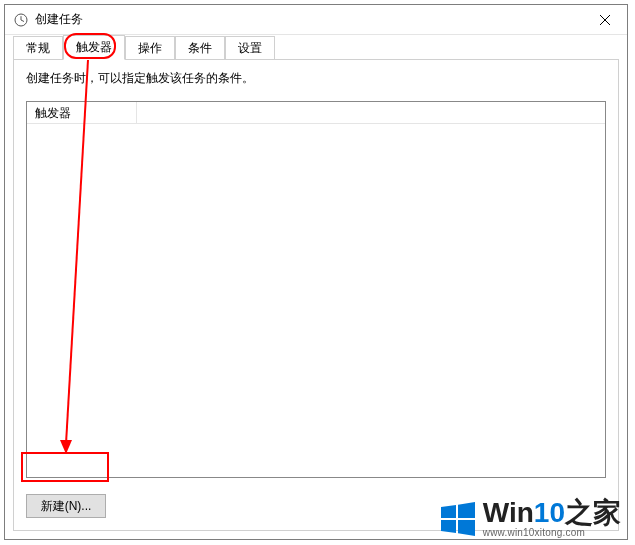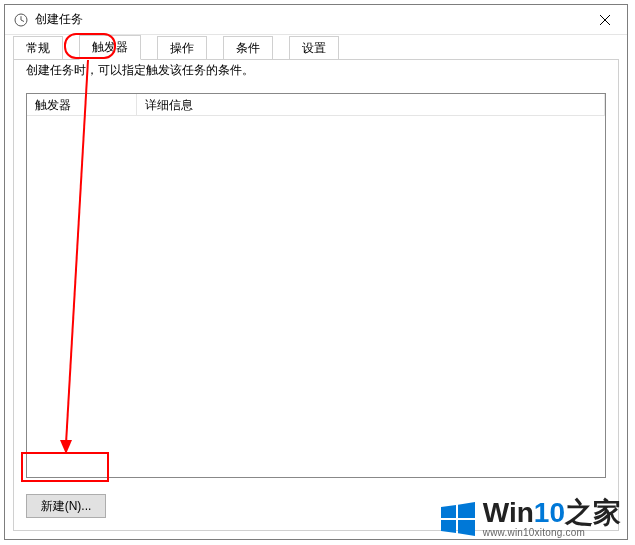--- a/index.html
+++ b/index.html
@@ -49,38 +49,38 @@
     display: flex;
     height: 24px;
     align-items: flex-end;
     padding: 4px 8px 0 8px;
     background: #fff;
   }
   .tab {
     padding: 3px 12px 3px 12px;
     border: 1px solid #d0d0d0;
     border-bottom: none;
-    margin-right: 16px;
+    margin-right: 0px;
     background: #fff;
     font-size: 12px;
     cursor: pointer;
     position: relative;
     top: 1px;
   }
   .tab.active {
     border-bottom: 1px solid #fff;
     z-index: 2;
   }
   .tab-panel-border {
     margin: 0 8px 8px 8px;
     border: 1px solid #d0d0d0;
     flex: 1;
     display: flex;
     flex-direction: column;
-    padding: 2px 12px 12px 12px;
+    padding: 10px 12px 12px 12px;
     position: relative;
   }
 
   .desc {
     font-size: 12px;
     color: #000;
     margin-bottom: 14px;
   }
 
   .listview {
@@ -207,21 +207,20 @@
     <div class="tab">条件</div>
     <div class="tab">设置</div>
   </div>
 
   <div class="tab-panel-border">
     <div class="desc">创建任务时，可以指定触发该任务的条件。</div>
 
     <div class="listview">
       <div class="lv-header">
         <div class="lv-col c1">触发器</div>
-        <div class="lv-col c2">详细信息</div>
       </div>
       <div class="lv-body"></div>
     </div>
 
     <div class="button-row">
       <button class="btn">新建(N)...</button>
     </div>
   </div>
 
 </div>

